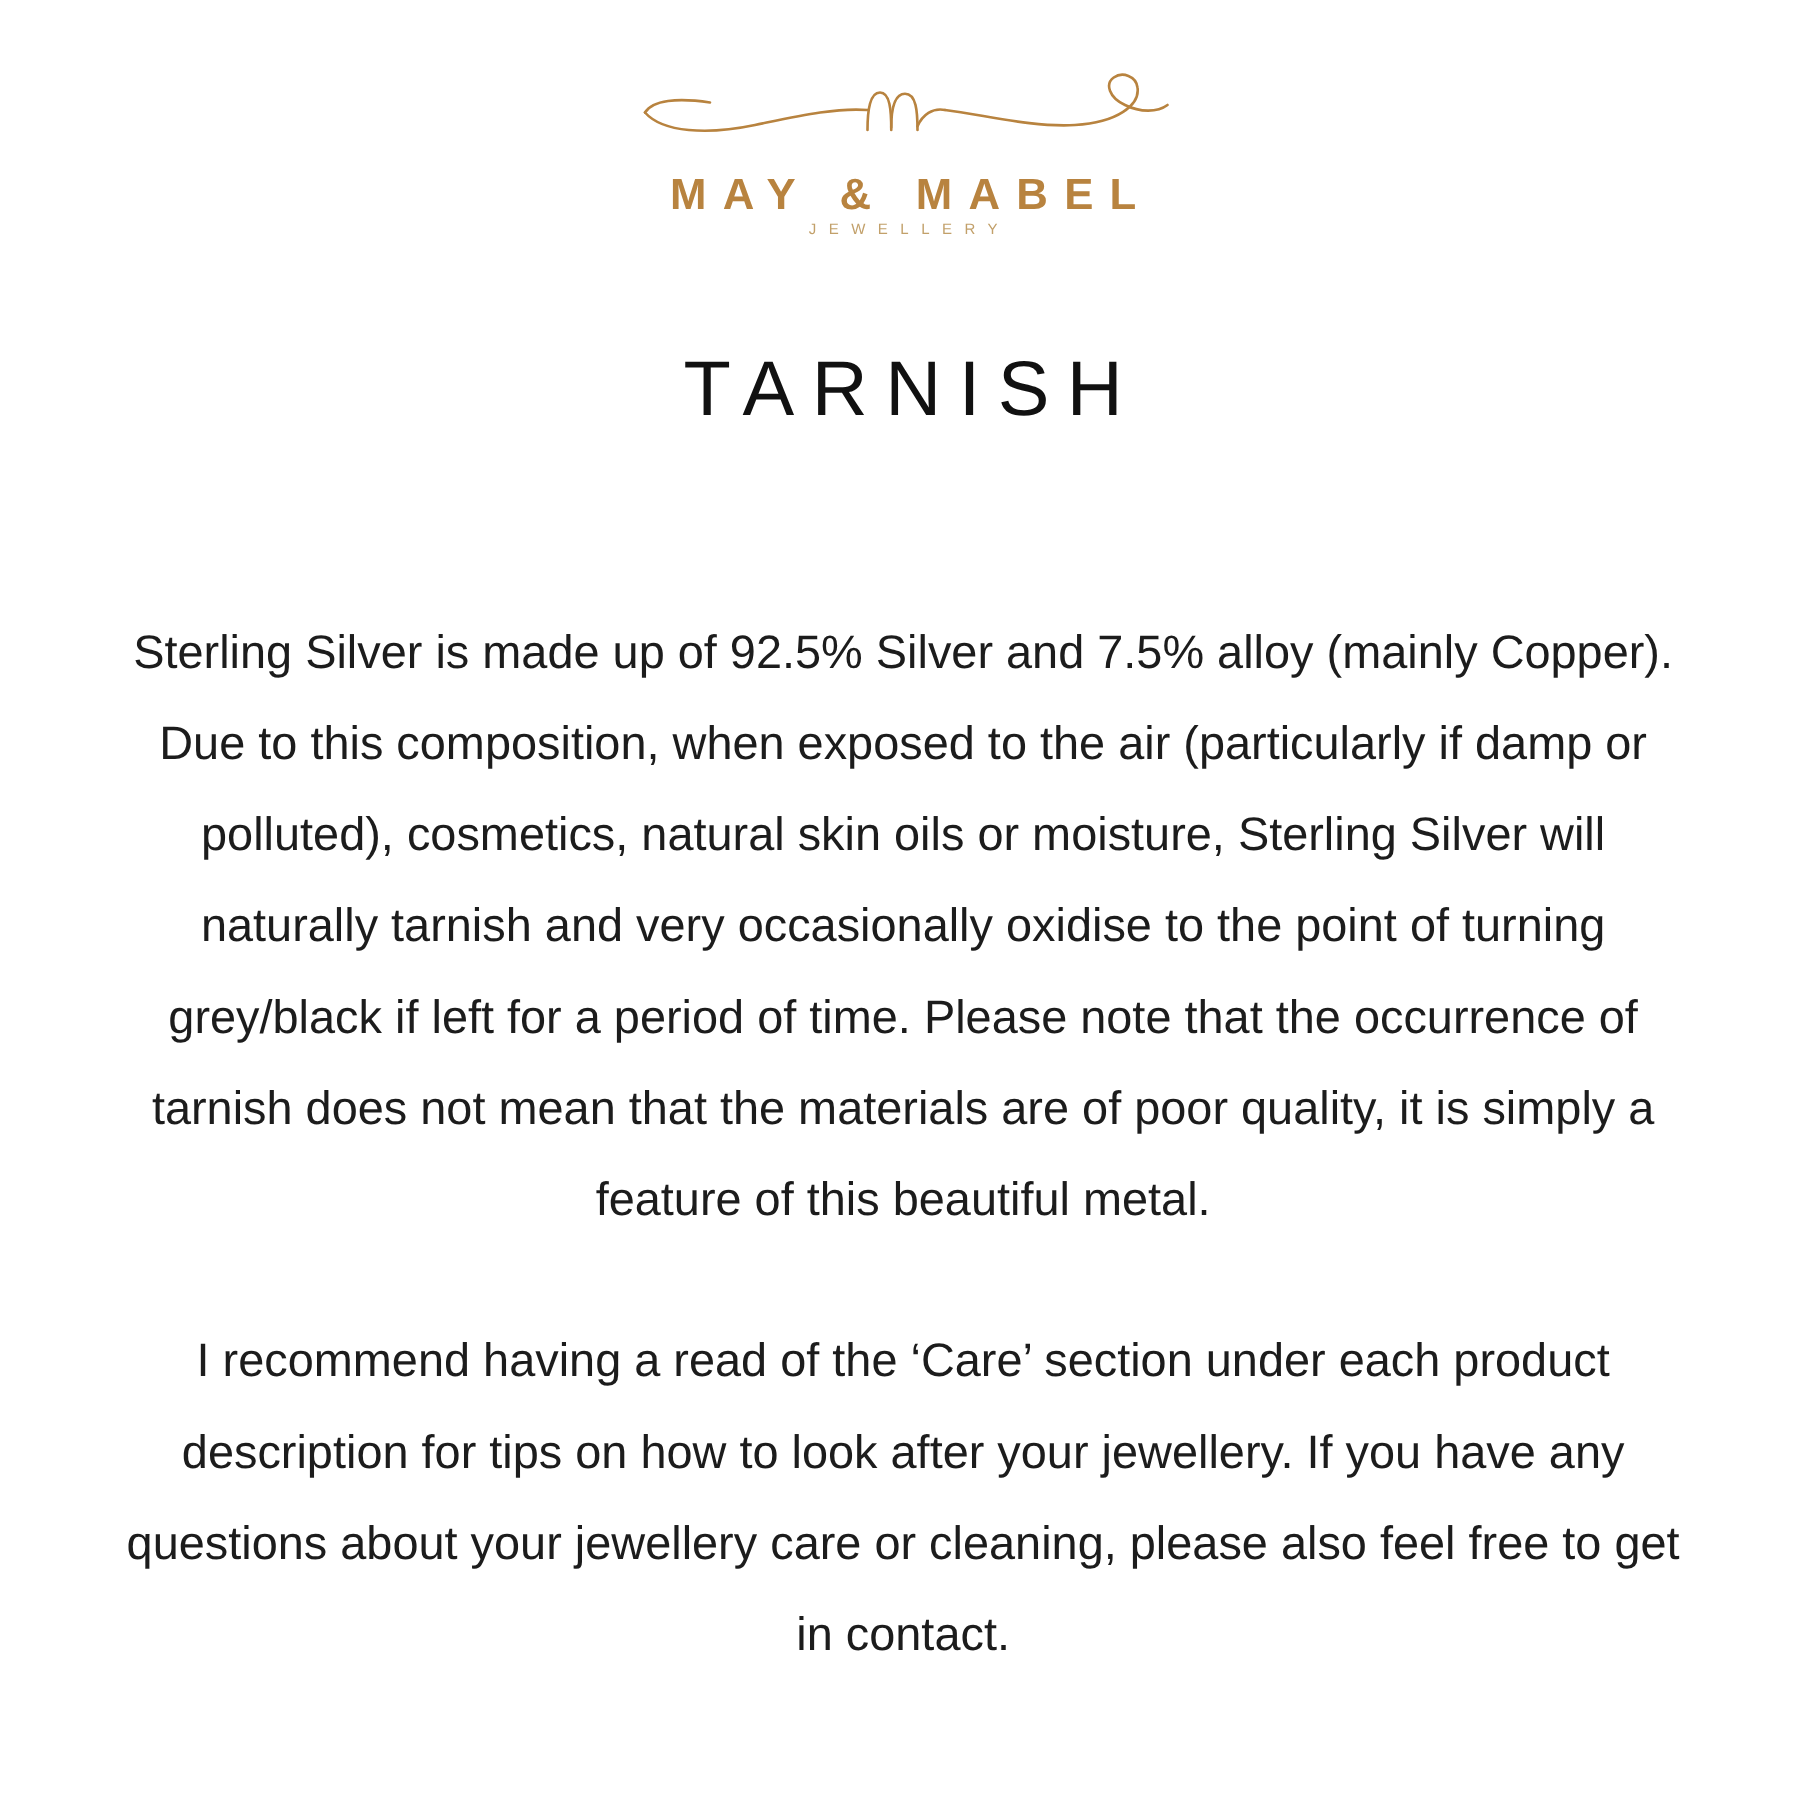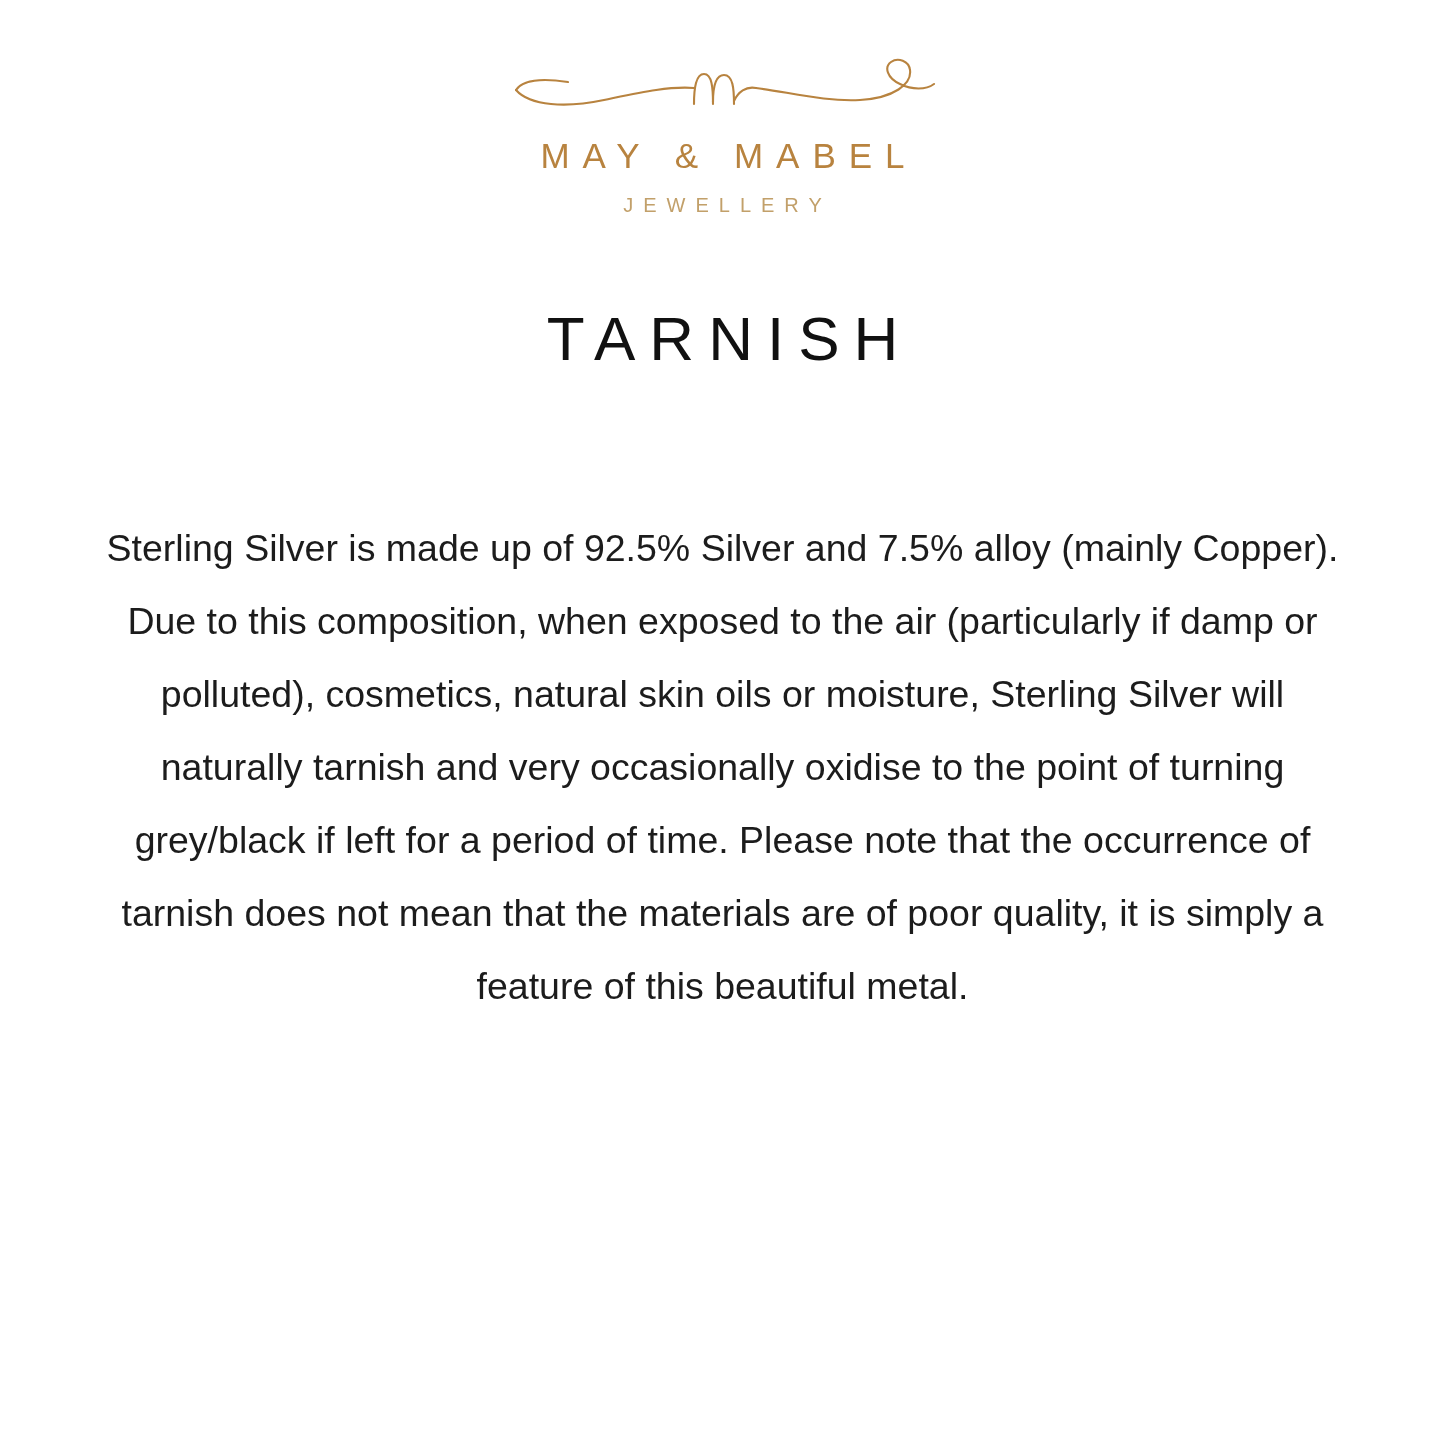--- a/index.html
+++ b/index.html
@@ -34,27 +34,26 @@
   .brand-mark {
     width: 430px;
     height: 78px;
     display: block;
   }
   .brand-name {
     margin-top: 14px;
     font-size: 35px;
     letter-spacing: 13px;
     color: #b8833f;
-    font-weight: 400;
+    font-weight: 700;
     text-indent: 13px;
     font-family: "Liberation Sans", sans-serif;
   }
   .brand-sub {
-    margin-top: 18px;
-    font-size: 20px;
+    font-size: 12px;
     letter-spacing: 10px;
     color: #c29košer;
     color: #c2a06a;
     font-weight: 400;
     text-indent: 10px;
   }
 
   
   .title {
     margin-top: 86px;
@@ -106,15 +105,16 @@
     </span>
 
     <div class="brand-name">MAY &amp; MABEL</div>
     <div class="brand-sub">JEWELLERY</div>
   </div>
 
   <h1 class="title">TARNISH</h1>
 
   <div class="body-copy">
     <p class="para">Sterling Silver is made up of 92.5% Silver and 7.5% alloy (mainly Copper). Due to this composition, when exposed to the air (particularly if damp or polluted), cosmetics, natural skin oils or moisture, Sterling Silver will naturally tarnish and very occasionally oxidise to the point of turning grey/black if left for a period of time. Please note that the occurrence of tarnish does not mean that the materials are of poor quality, it is simply a feature of this beautiful metal.</p>
+    <p class="para">I recommend having a read of the ‘Care’ section under each product description for tips on how to look after your jewellery. If you have any questions about your jewellery care or cleaning, please also feel free to get in contact.</p>
   </div>
 
 </div>
 
 </body></html>

